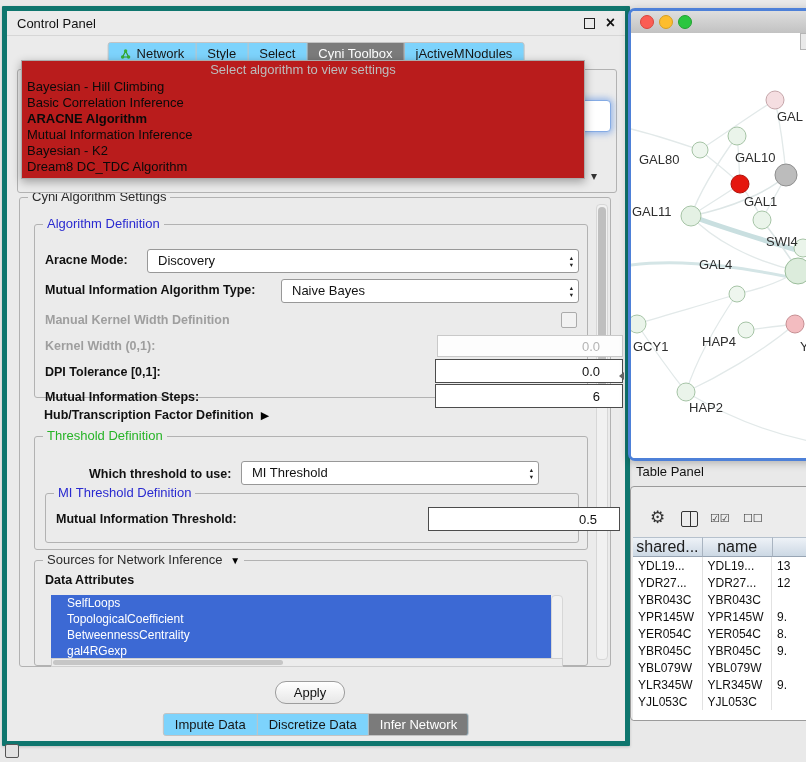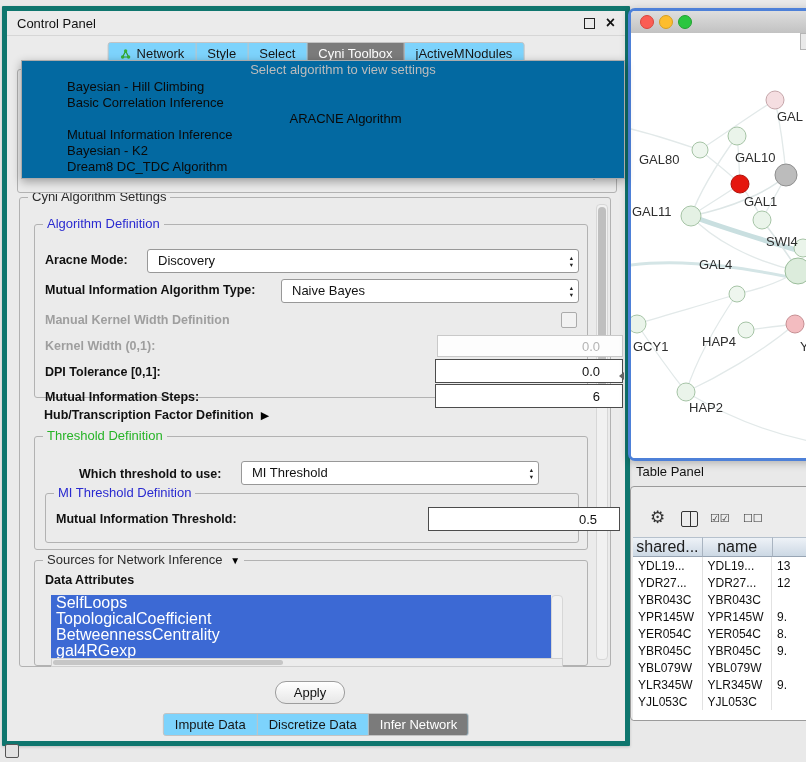--- a/index.html
+++ b/index.html
@@ -18,25 +18,25 @@
   .tabbar{position:absolute;display:flex;border:1px solid #c3c3c3;border-radius:3px;
           background:#7dd3fc;overflow:hidden;white-space:nowrap;}
   .tab{display:flex;align-items:center;gap:5px;padding:3px 11px;font-size:13px;color:#161616;
        border-right:1px solid #c3c3c3;}
   .tab:last-child{border-right:0;}
   .tab.selected{background:#7b7b7b;color:#fff;}
   #top-tabs{left:50%;top:31px;transform:translateX(-50%);}
   #bottom-tabs{left:50%;top:702px;transform:translateX(-50%);}
 
   
-  .popup{position:absolute;left:14px;top:49px;width:562px;height:117px;background:#0369a1;
-         border:1px solid #ababab;box-shadow:0 3px 9px rgba(0,0,0,.32);z-index:50;padding-left:40px;}
+  .popup{position:absolute;left:14px;top:49px;width:562px;height:117px;background:#b91c1c;
+         border:1px solid #ababab;box-shadow:0 3px 9px rgba(0,0,0,.32);z-index:50;}
   .popup-header{height:18px;line-height:18px;text-align:center;color:#bcbcbc;font-size:13px;}
   .popup-option{height:16px;line-height:16px;padding-left:5px;font-size:13px;color:#0a0a0a;}
-  .popup-option.current{font-weight:normal;text-align:center;}
+  .popup-option.current{font-weight:bold;}
 
   
   .obscured{z-index:1;}
   .focus-frag{position:absolute;background:#fff;border:1px solid #85abe4;border-radius:4px;
               box-shadow:0 0 6px 2px rgba(100,150,230,.6);}
   .combo-frag{position:absolute;font-size:12px;color:#333;}
 
   
   .group{position:absolute;border:1px solid #b2b2b2;border-radius:3px;}
   .group-title{position:absolute;top:-9px;left:8px;background:#ebebeb;padding:0 4px;
@@ -60,22 +60,22 @@
 
   .scrollbar-v{position:absolute;background:#f1f1f1;border:1px solid #d7d7d7;border-radius:4px;}
   .scroll-thumb{position:absolute;left:1px;right:1px;background:#bfbfbf;border-radius:4px;}
 
   .hub-row{position:absolute;display:flex;align-items:center;}
   .form-label-inline{font-size:12.5px;font-weight:bold;color:#111;}
   .arrow-right{font-size:11px;margin-left:7px;color:#000;}
   .legend-arrow{font-size:10px;margin-left:4px;color:#000;}
 
   .list-box{position:absolute;background:#fff;}
-  .list-item{height:16px;line-height:16px;background:#3c69d4;color:#fff;font-size:16px;
-             padding-left:5px;white-space:nowrap;overflow:hidden;}
+  .list-item{height:16px;line-height:16px;background:#3c69d4;color:#fff;font-size:12px;
+             padding-left:16px;white-space:nowrap;overflow:hidden;}
   .hscroll{position:absolute;background:#ececec;border:1px solid #cfcfcf;}
   .hscroll .thumb{position:absolute;top:1px;bottom:1px;left:1px;width:45%;background:#c6c6c6;border-radius:3px;}
 
   .btn{position:absolute;display:flex;align-items:center;justify-content:center;border:1px solid #9d9d9d;
        border-radius:11px;background:linear-gradient(#ffffff,#e7e7e7);font-size:13px;color:#111;}
 
   
   .splitter-arrow{position:absolute;left:619px;top:372px;width:0;height:0;
                   border-top:4px solid transparent;border-bottom:4px solid transparent;border-right:5px solid #666;}
 
@@ -204,21 +204,21 @@
     </div>
 
     <div class="hub-row" style="left:24px;top:210px;">
       <span class="form-label-inline">Hub/Transcription Factor Definition</span>
       <span class="arrow-right">▶</span>
     </div>
 
     <div class="group" style="left:14px;top:238px;width:552px;height:112px;">
       <span class="group-title green">Threshold Definition</span>
 
-      <span class="form-label" style="left:44px;top:26px;text-align:center;">Which threshold to use:</span>
+      <span class="form-label" style="left:54px;top:26px;text-align:center;">Which threshold to use:</span>
       <div class="combo" style="left:206px;top:24px;width:296px;">
         <span class="val">MI Threshold</span>
         <span class="arrows">
           <span>▴</span>
           <span>▾</span>
         </span>
       </div>
 
       <div class="group" style="left:10px;top:56px;width:532px;height:48px;">
         <span class="group-title blue">MI Threshold Definition</span>

